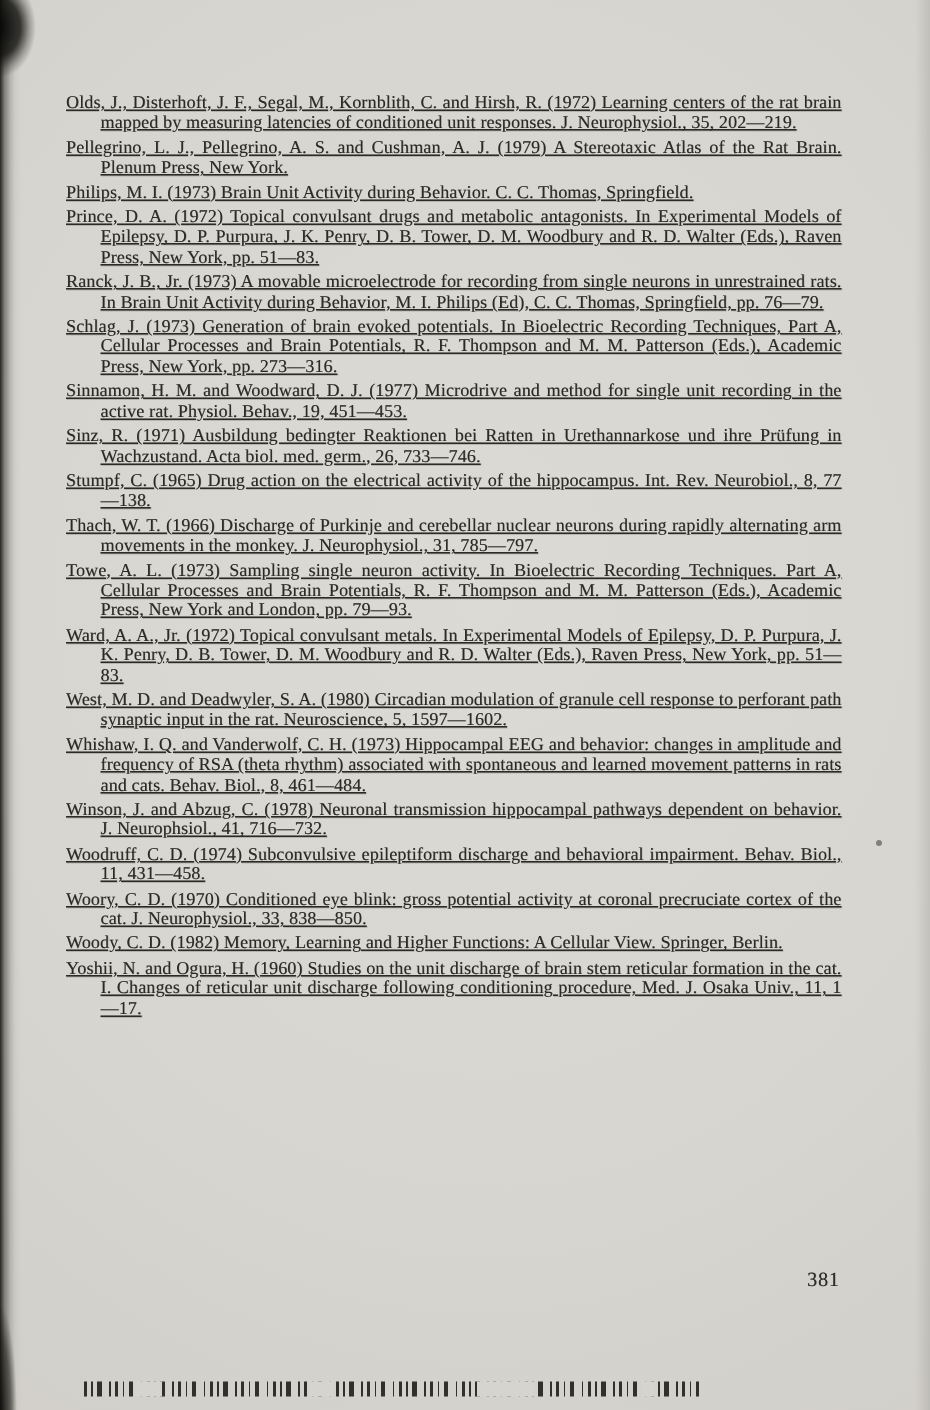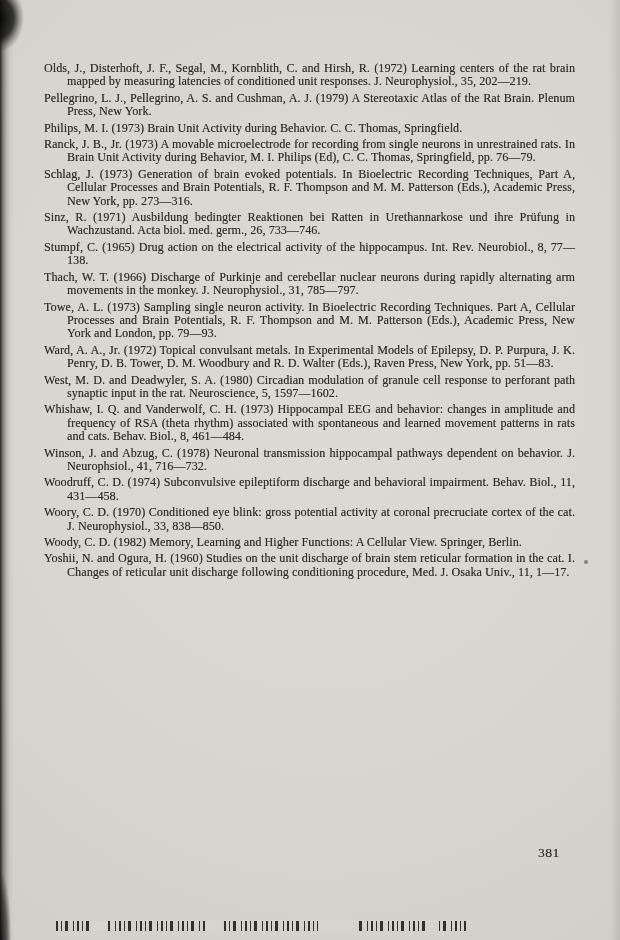--- a/index.html
+++ b/index.html
@@ -46,24 +46,25 @@
     left: 44px;
     top: 62px;
     width: 531px;
     color: #2b2a23;
     font-size: 12px;
     line-height: 13.4px;
     letter-spacing: 0.1px;
     text-shadow: 0.3px 0.3px 0.4px rgba(43,42,35,0.45);
   }
   .ref {
-    margin: 0 0 3px 0;
+    margin: 0 14px 3px 0;
     padding-left: 23px;
     text-indent: -23px;
     text-align: justify;
+    text-decoration: underline;
   }
   .pagenum {
     position: absolute;
     left: 538px;
     top: 845px;
     font-size: 13.5px;
     color: #2b2a23;
     letter-spacing: 0.5px;
     text-shadow: 0.3px 0.3px 0.4px rgba(43,42,35,0.45);
     font-family: Liberation Serif, serif;
@@ -96,22 +97,24 @@
   <div class="edge-left"></div>
   <div class="edge-right"></div>
   <div class="corner-mark"></div>
   <div class="smudge-bl"></div>
 
   <div class="content">
     <div>
         <p class="ref">Olds, J., Disterhoft, J. F., Segal, M., Kornblith, C. and Hirsh, R. (1972) Learning centers of the rat brain mapped by measuring latencies of conditioned unit responses. J. Neurophysiol., 35, 202—219.</p>
         <p class="ref">Pellegrino, L. J., Pellegrino, A. S. and Cushman, A. J. (1979) A Stereotaxic Atlas of the Rat Brain. Plenum Press, New York.</p>
         <p class="ref">Philips, M. I. (1973) Brain Unit Activity during Behavior. C. C. Thomas, Springfield.</p>
+        <p class="ref">Prince, D. A. (1972) Topical convulsant drugs and metabolic antagonists. In Experimental Models of Epilepsy, D. P. Purpura, J. K. Penry, D. B. Tower, D. M. Woodbury and R. D. Walter (Eds.), Raven Press, New York, pp. 51—83.</p>
         <p class="ref">Ranck, J. B., Jr. (1973) A movable microelectrode for recording from single neurons in unrestrained rats. In Brain Unit Activity during Behavior, M. I. Philips (Ed), C. C. Thomas, Springfield, pp. 76—79.</p>
         <p class="ref">Schlag, J. (1973) Generation of brain evoked potentials. In Bioelectric Recording Techniques, Part A, Cellular Processes and Brain Potentials, R. F. Thompson and M. M. Patterson (Eds.), Academic Press, New York, pp. 273—316.</p>
+        <p class="ref">Sinnamon, H. M. and Woodward, D. J. (1977) Microdrive and method for single unit recording in the active rat. Physiol. Behav., 19, 451—453.</p>
         <p class="ref">Sinz, R. (1971) Ausbildung bedingter Reaktionen bei Ratten in Urethannarkose und ihre Prüfung in Wachzustand. Acta biol. med. germ., 26, 733—746.</p>
         <p class="ref">Stumpf, C. (1965) Drug action on the electrical activity of the hippocampus. Int. Rev. Neurobiol., 8, 77—138.</p>
         <p class="ref">Thach, W. T. (1966) Discharge of Purkinje and cerebellar nuclear neurons during rapidly alternating arm movements in the monkey. J. Neurophysiol., 31, 785—797.</p>
         <p class="ref">Towe, A. L. (1973) Sampling single neuron activity. In Bioelectric Recording Techniques. Part A, Cellular Processes and Brain Potentials, R. F. Thompson and M. M. Patterson (Eds.), Academic Press, New York and London, pp. 79—93.</p>
         <p class="ref">Ward, A. A., Jr. (1972) Topical convulsant metals. In Experimental Models of Epilepsy, D. P. Purpura, J. K. Penry, D. B. Tower, D. M. Woodbury and R. D. Walter (Eds.), Raven Press, New York, pp. 51—83.</p>
         <p class="ref">West, M. D. and Deadwyler, S. A. (1980) Circadian modulation of granule cell response to perforant path synaptic input in the rat. Neuroscience, 5, 1597—1602.</p>
         <p class="ref">Whishaw, I. Q. and Vanderwolf, C. H. (1973) Hippocampal EEG and behavior: changes in amplitude and frequency of RSA (theta rhythm) associated with spontaneous and learned movement patterns in rats and cats. Behav. Biol., 8, 461—484.</p>
         <p class="ref">Winson, J. and Abzug, C. (1978) Neuronal transmission hippocampal pathways dependent on behavior. J. Neurophsiol., 41, 716—732.</p>
         <p class="ref">Woodruff, C. D. (1974) Subconvulsive epileptiform discharge and behavioral impairment. Behav. Biol., 11, 431—458.</p>
         <p class="ref">Woory, C. D. (1970) Conditioned eye blink: gross potential activity at coronal precruciate cortex of the cat. J. Neurophysiol., 33, 838—850.</p>

